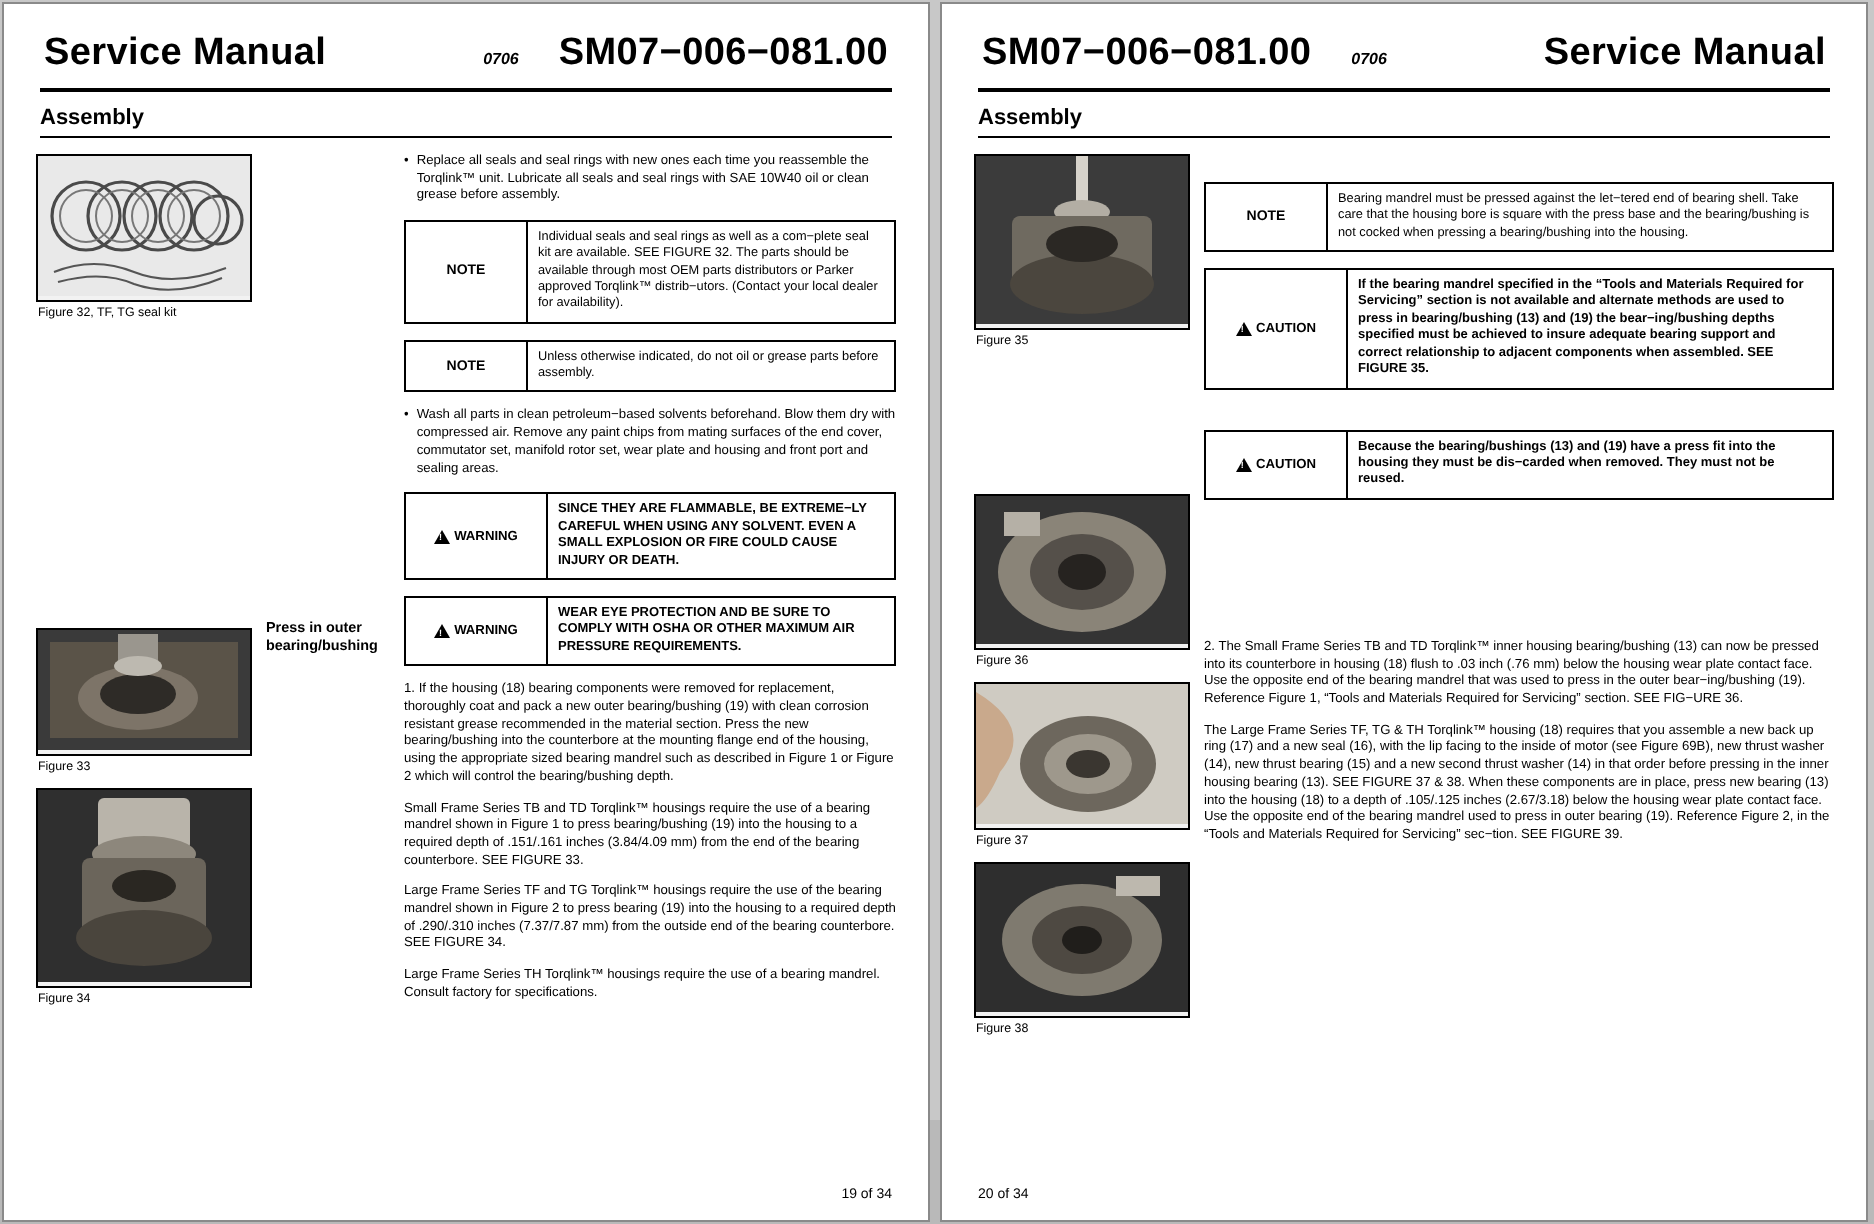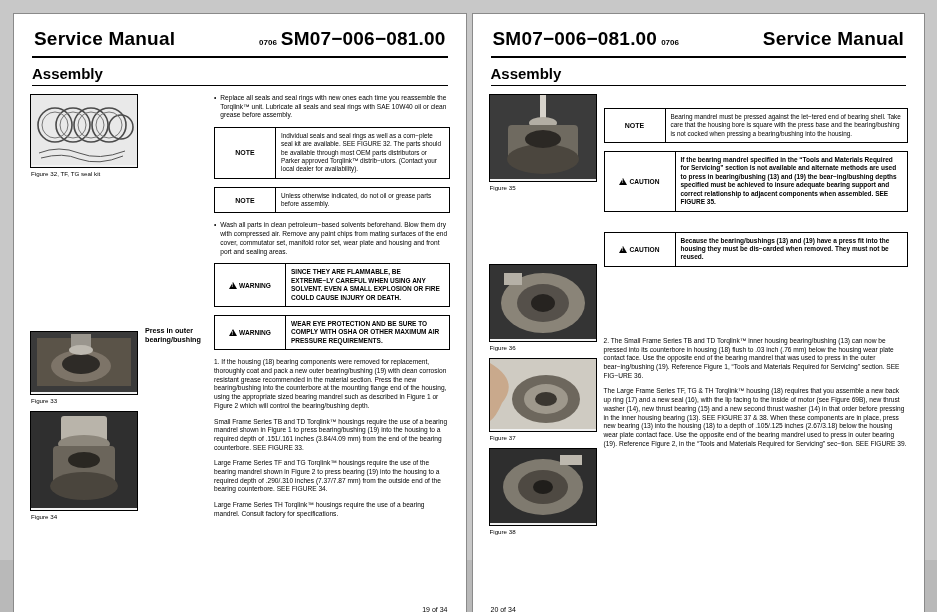--- a/index.html
+++ b/index.html
@@ -1,25 +1,25 @@
 <!DOCTYPE html>
 <html><head>
 <meta charset="utf-8">
 <style>
   html,body{margin:0;padding:0;background:#b9b9b9;}
   body{width:937px;height:612px;font-family:"Liberation Sans",sans-serif;}
-  .spread{display:flex;width:937px;height:560px;gap:5px;padding:12px;box-sizing:border-box;background:#c8c8c8;}
+  .spread{display:flex;width:937px;height:560px;gap:5px;padding:0;box-sizing:border-box;background:#c8c8c8;}
   .page{background:#ffffff;border:1px solid #8a8a8a;box-sizing:border-box;position:relative;width:464px;height:610px;margin:1px 0 0 1px;padding:14px 16px 8px 16px;}
   .page.right{margin-left:0;}
   
   .hdr{display:flex;align-items:baseline;justify-content:space-between;padding:0 4px;}
   .hdr .big{font-size:19px;font-weight:bold;letter-spacing:0.2px;color:#000;}
-  .hdr .small{font-size:8px;font-weight:bold;color:#000;margin:0 4px;}
+  .hdr .small{font-size:8px;font-weight:bold;color:#000;margin:0 20px;font-style:italic;}
   .hdr-rule{border-bottom:2px solid #000;margin:6px 2px 0 2px;}
-  .sect{font-size:15px;font-weight:bold;margin:7px 0 3px 2px;}
+  .sect{font-size:11px;font-weight:bold;margin:7px 0 3px 2px;}
   .sect-rule{border-bottom:1px solid #000;margin:0 2px 8px 2px;}
   
   .cols{display:flex;gap:7px;justify-content:flex-end;}
   .colL{width:108px;flex:none;}
   .colM{width:62px;flex:none;font-size:7.2px;font-weight:bold;line-height:1.3;}
   .colR{flex:1;}
   
   .figbox{border:1px solid #000;background:#f2f2f2;overflow:hidden;position:relative;}
   .figcap{font-size:6.2px;margin:2px 0 7px 1px;}
   

